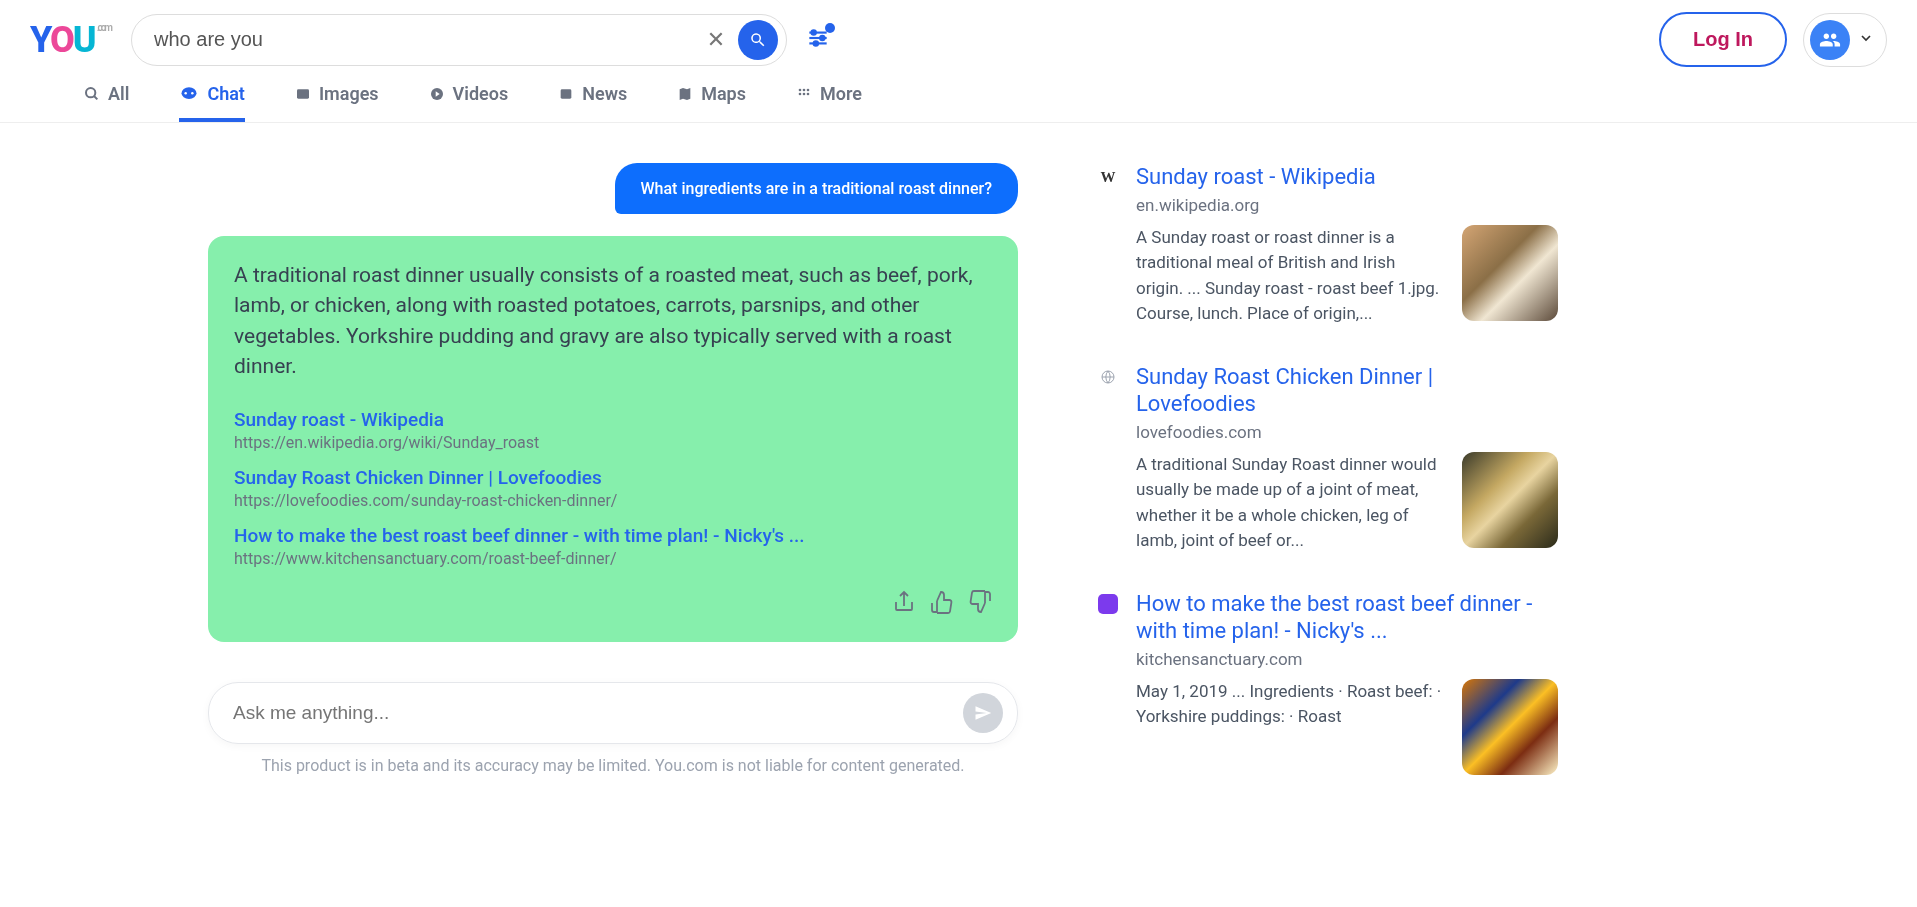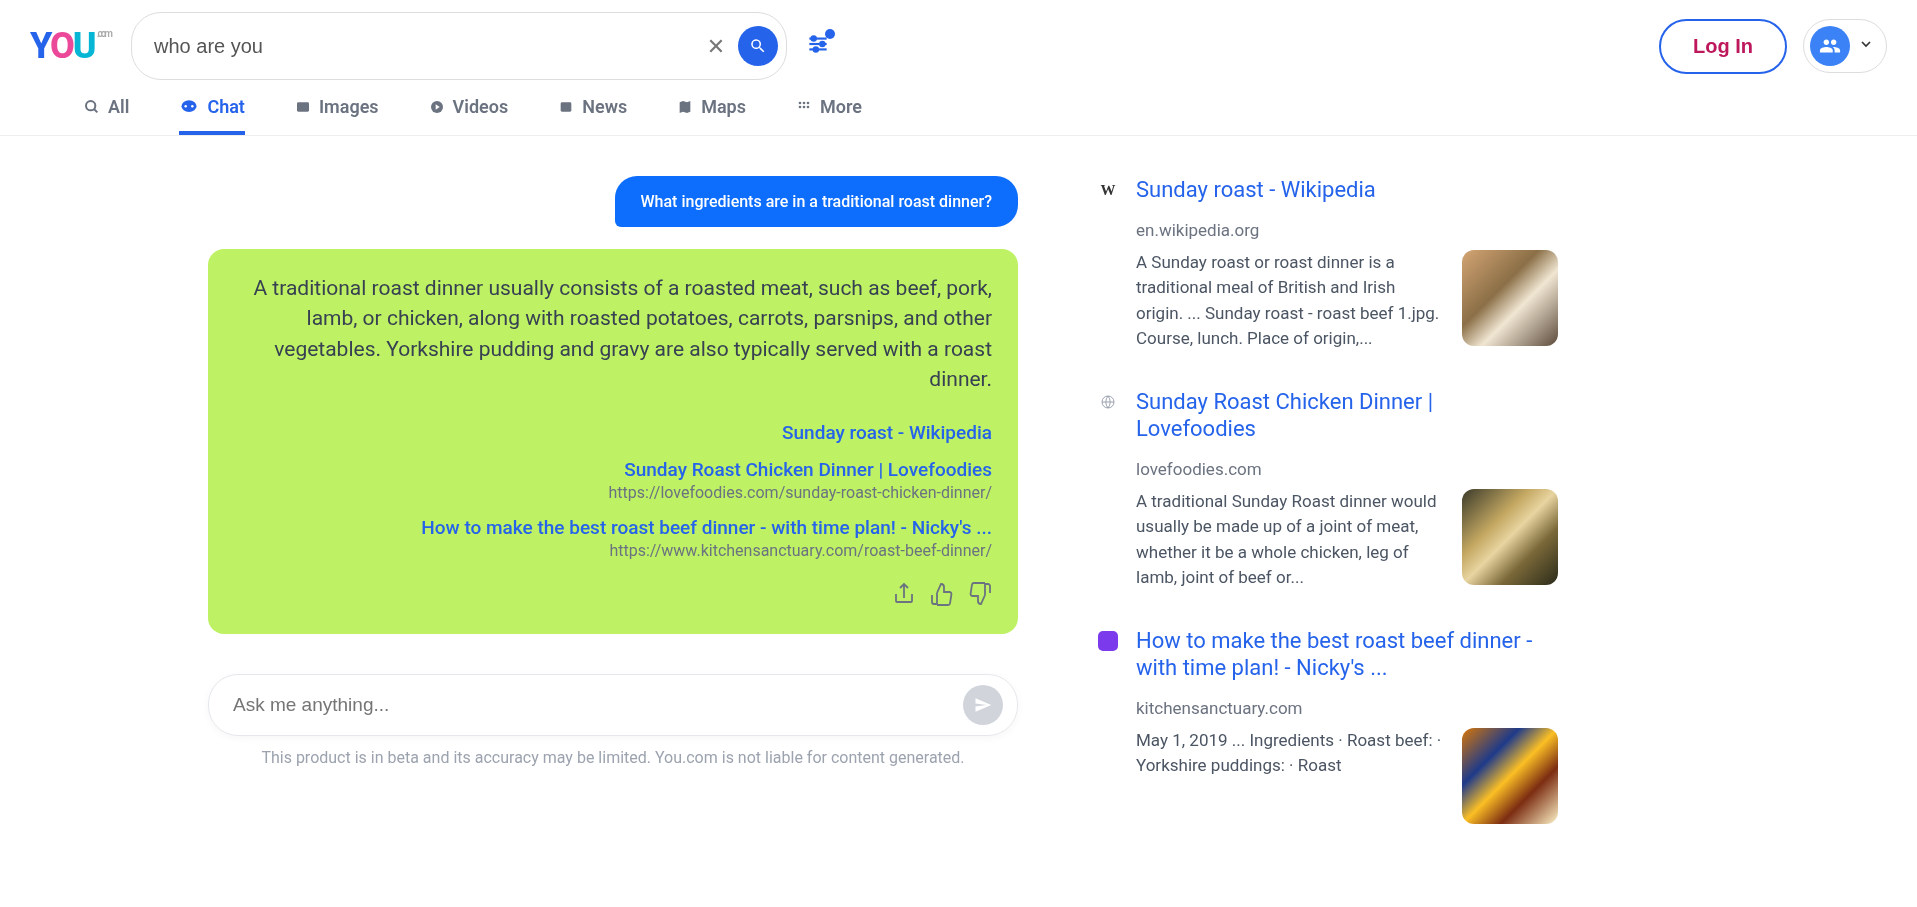--- a/index.html
+++ b/index.html
@@ -6,21 +6,21 @@
 body { font-family: -apple-system, BlinkMacSystemFont, "Segoe UI", Roboto, Helvetica, Arial, sans-serif; background: #fff; color: #333; }
 
 .header { display: flex; align-items: center; padding: 12px 30px 0 30px; gap: 20px; }
 .logo { font-size: 36px; font-weight: 800; letter-spacing: -2px; }
 .logo .l1 { color: #2563eb; }
 .logo .l2 { color: #ec4899; }
 .logo .l3 { color: #06b6d4; }
 .logo .dot { color: #aaa; font-size: 10px; font-weight: 600; vertical-align: top; line-height: 18px; margin-left: 2px; }
 
 .search-wrap { flex: 0 0 700px; display: flex; align-items: center; gap: 18px; }
-.search-box { flex: 1; display: flex; align-items: center; border: 1px solid #ddd; border-radius: 30px; padding: 6px 8px 6px 22px; height: 68px; }
+.search-box { flex: 1; display: flex; align-items: center; border: 1px solid #ddd; border-radius: 30px; padding: 6px 8px 6px 22px; height: 52px; }
 .search-input { flex: 1; border: none; outline: none; font-size: 20px; color: #555; }
 .clear-btn { width: 28px; height: 28px; display: flex; align-items: center; justify-content: center; cursor: pointer; color: #777; font-size: 22px; margin-right: 8px; }
 .search-btn { width: 40px; height: 40px; border-radius: 50%; background: #2563eb; display: flex; align-items: center; justify-content: center; cursor: pointer; }
 .search-btn svg { width: 18px; height: 18px; fill: #fff; }
 .filter-btn { position: relative; cursor: pointer; }
 .filter-btn svg { width: 26px; height: 26px; stroke: #2563eb; fill: none; stroke-width: 2; }
 .filter-dot { position: absolute; top: -2px; right: -4px; width: 10px; height: 10px; border-radius: 50%; background: #2563eb; }
 
 .header-right { margin-left: auto; display: flex; align-items: center; gap: 16px; }
 .login-btn { border: 2px solid #2563eb; color: #be185d; background: #fff; border-radius: 30px; padding: 14px 32px; font-size: 20px; font-weight: 600; cursor: pointer; }
@@ -32,21 +32,21 @@
 
 .tabs { display: flex; gap: 50px; padding: 16px 0 0 84px; border-bottom: 1px solid #eee; }
 .tab { display: flex; align-items: center; gap: 8px; color: #6b7280; font-size: 18px; font-weight: 600; padding-bottom: 14px; cursor: pointer; border-bottom: 4px solid transparent; }
 .tab.active { color: #2563eb; border-bottom-color: #2563eb; }
 .tab-icon { display: inline-flex; }
 
 .main { display: flex; padding: 40px 0 0 208px; gap: 80px; align-items: flex-start; }
 
 .chat-col { width: 810px; position: relative; }
 .user-bubble { background: #0d6efd; color: #fff; border-radius: 22px; padding: 16px 26px; font-size: 16px; font-weight: 500; margin-left: auto; width: fit-content; max-width: 600px; border-bottom-left-radius: 6px; }
-.bot-bubble { background: #bef264; border-radius: 16px; padding: 24px 26px; margin-top: 22px; text-align: right; }
+.bot-bubble { background: #86efac; border-radius: 16px; padding: 24px 26px; margin-top: 22px; }
 .bot-text { font-size: 21px; line-height: 1.45; color: #374151; }
 .sources { margin-top: 26px; }
 .source-item { margin-bottom: 14px; }
 .source-title { color: #2563eb; font-size: 19px; font-weight: 500; cursor: pointer; }
 .source-url { color: #6b7280; font-size: 16px; margin-top: 2px; }
 .actions { display: flex; gap: 14px; justify-content: flex-end; margin-top: 22px; }
 .action-icon { cursor: pointer; color: #6b7280; }
 .action-icon svg { width: 24px; height: 24px; stroke: #6b7280; fill: none; stroke-width: 1.8; }
 
 .chat-input-wrap { margin-top: 40px; border: 1px solid #e5e7eb; border-radius: 30px; padding: 10px 14px 10px 24px; display: flex; align-items: center; box-shadow: 0 2px 8px rgba(0,0,0,0.04); }
@@ -55,21 +55,21 @@
 .send-btn svg { width: 18px; height: 18px; fill: #fff; }
 .disclaimer { text-align: center; font-size: 16px; color: #9ca3af; margin-top: 12px; }
 
 .results-col { width: 460px; }
 .result { display: flex; gap: 18px; margin-bottom: 36px; }
 .result-icon { width: 20px; height: 20px; flex-shrink: 0; margin-top: 4px; display: flex; align-items: center; justify-content: center; font-size: 15px; font-weight: bold; font-family: Georgia, serif; }
 .result-icon.globe svg { width: 16px; height: 16px; stroke: #9ca3af; fill: none; stroke-width: 1.5; }
 .result-icon.sq { background: #7c3aed; border-radius: 5px; }
 .result-body { flex: 1; }
 .result-title { color: #2563eb; font-size: 22px; cursor: pointer; line-height: 1.25; }
-.result-domain { color: #6b7280; font-size: 17px; margin-top: 16px; }
+.result-domain { color: #6b7280; font-size: 17px; margin-top: 4px; }
 .result-row { display: flex; gap: 16px; margin-top: 10px; align-items: flex-start; }
 .result-snippet { color: #4b5563; font-size: 17px; line-height: 1.5; flex: 1; }
 .result-thumb { width: 96px; height: 96px; border-radius: 12px; flex-shrink: 0; background: #ddd; }
 .thumb1 { background: linear-gradient(135deg, #d4a574 0%, #8b6f47 40%, #f0e6d2 60%, #5c4a3a 100%); }
 .thumb2 { background: linear-gradient(135deg, #3a3a2a 0%, #c4a862 35%, #e8d4a0 50%, #7a6838 70%, #2a2a1a 100%); }
 .thumb3 { background: linear-gradient(135deg, #d97706 0%, #1e3a8a 30%, #fbbf24 50%, #7c2d12 70%, #fef3c7 100%); }
 </style>
 </head>
 <body>
 
@@ -185,20 +185,21 @@
 </div>
 
 <div class="main">
   <div class="chat-col">
     <div class="user-bubble">What ingredients are in a traditional roast dinner?</div>
     <div class="bot-bubble">
       <div class="bot-text">A traditional roast dinner usually consists of a roasted meat, such as beef, pork, lamb, or chicken, along with roasted potatoes, carrots, parsnips, and other vegetables. Yorkshire pudding and gravy are also typically served with a roast dinner.</div>
       <div class="sources">
         <div class="source-item">
           <div class="source-title">Sunday roast - Wikipedia</div>
+          <div class="source-url">https://en.wikipedia.org/wiki/Sunday_roast</div>
         </div>
         <div class="source-item">
           <div class="source-title">Sunday Roast Chicken Dinner | Lovefoodies</div>
           <div class="source-url">https://lovefoodies.com/sunday-roast-chicken-dinner/</div>
         </div>
         <div class="source-item">
           <div class="source-title">How to make the best roast beef dinner - with time plan! - Nicky's ...</div>
           <div class="source-url">https://www.kitchensanctuary.com/roast-beef-dinner/</div>
         </div>
       </div>

